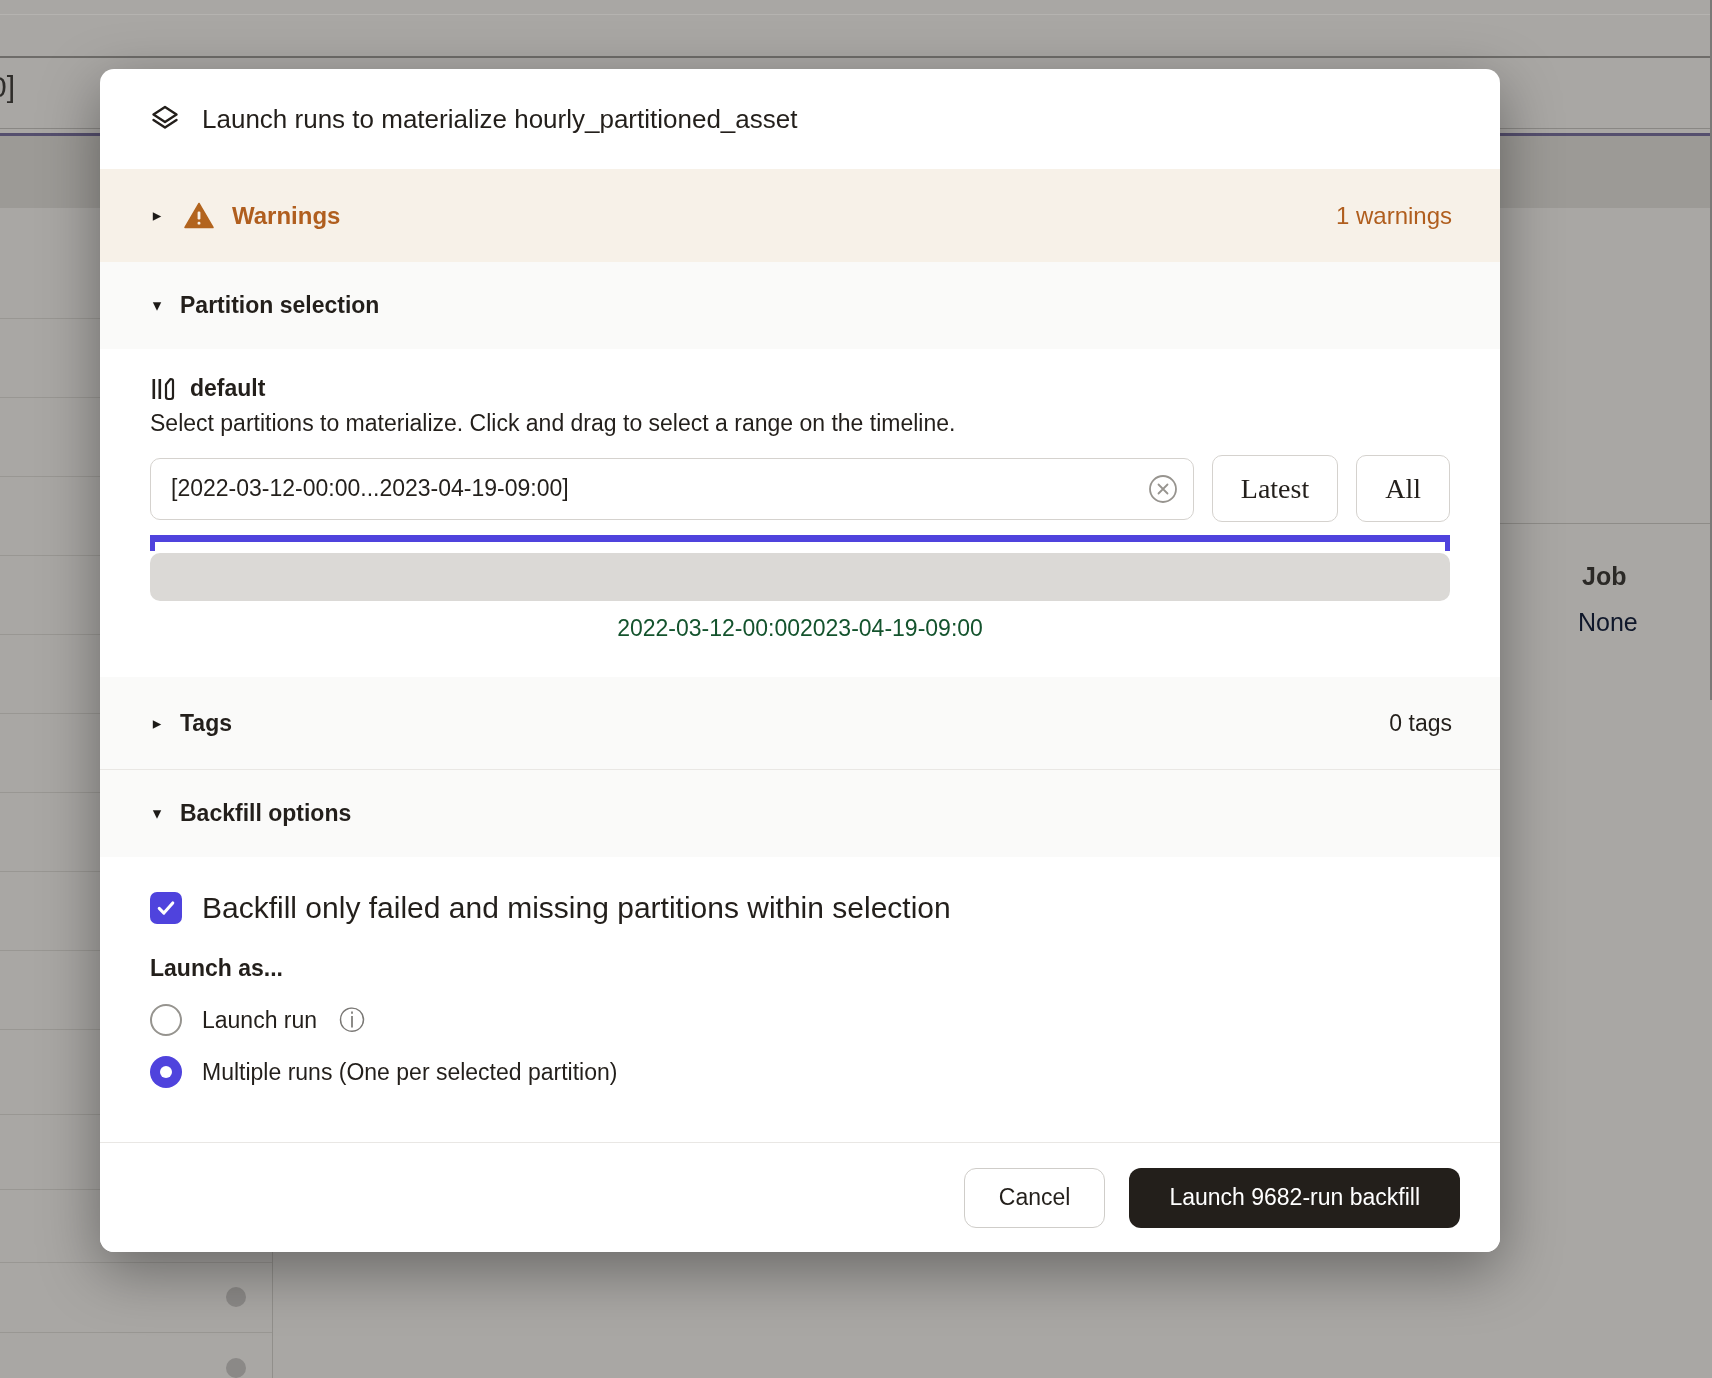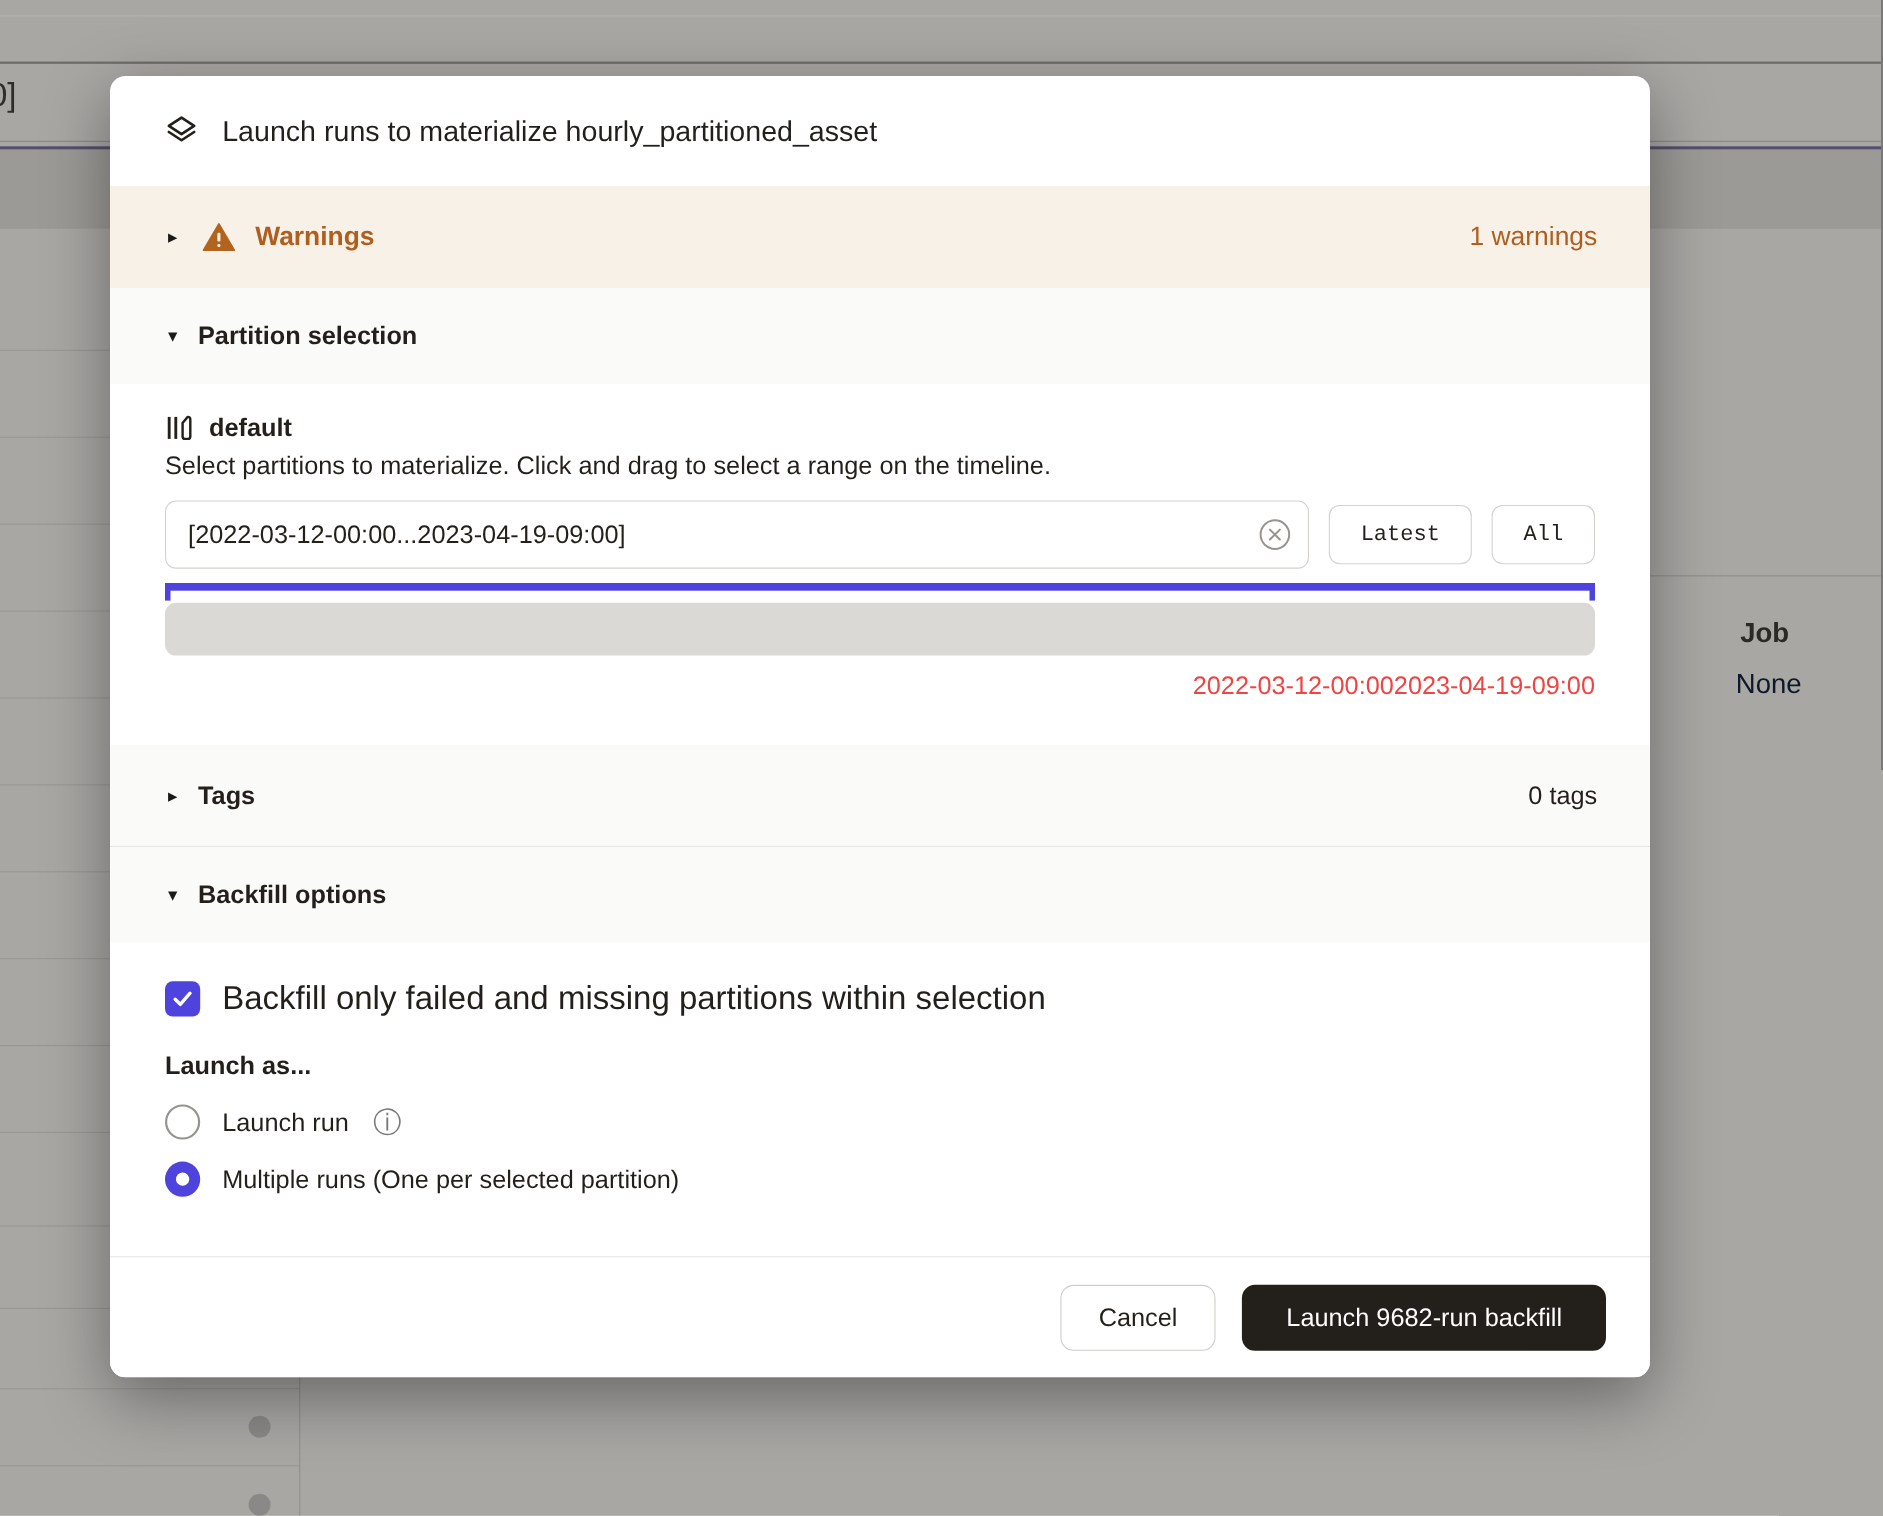--- a/index.html
+++ b/index.html
@@ -59,31 +59,31 @@
   .range-input {
     width:100%; height:62px; border:1px solid #D5D2CE; border-radius:10px;
     font-family:inherit; font-size:23px; color:#231F1B;
     padding:0 64px 0 20px; background:#fff; outline:none;
   }
   .clear-btn {
     position:absolute; right:16px; top:16px; width:30px; height:30px;
     background:none; border:none; cursor:pointer; padding:0;
   }
   .btn-light {
-    height:54px; padding:0 28px; background:#fff;
+    height:67px; padding:0 28px; background:#fff;
     border:1px solid #D5D2CE; border-radius:10px;
-    font-family:Liberation Mono, monospace; font-size:20px; color:#231F1B; cursor:pointer;
+    font-family:Liberation Serif, serif; font-size:28px; color:#231F1B; cursor:pointer;
   }
 
   .bracket { position:relative; height:16px; margin-top:13px; }
   .bracket-bar { position:absolute; left:0; right:0; top:0; height:7px; background:#4F43DD; }
   .bracket-tick { position:absolute; top:0; width:5px; height:16px; background:#4F43DD; }
   .bracket-tick.left { left:0; } .bracket-tick.right { right:0; }
   .timeline { height:48px; background:#DBD9D6; border-radius:10px; margin-top:2px; cursor:pointer; }
-  .timeline-labels { display:flex; justify-content:flex-end; margin-top:14px; font-size:23px; color:#ef4444; }
+  .timeline-labels { display:flex; justify-content:center; margin-top:14px; font-size:23px; color:#14532d; }
 
   .tags-row {
     height:93px; flex:0 0 auto; background:#FAFAF9; border-bottom:1px solid #E9E7E4;
     display:flex; align-items:center; padding:0 48px; gap:14px; cursor:pointer;
   }
   .tags-label { font-size:23px; font-weight:700; }
   .tags-count { margin-left:auto; font-size:23px; color:#231F1B; }
 
   .backfill-body { flex:0 0 auto; background:#fff; padding:34px 50px 0; }
   .checkbox-row { display:flex; align-items:center; gap:20px; margin-bottom:30px; cursor:pointer; }

